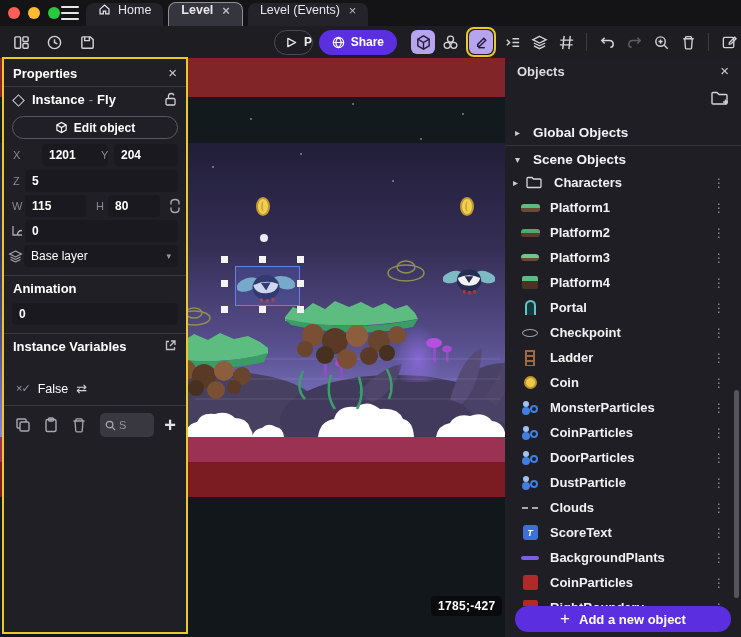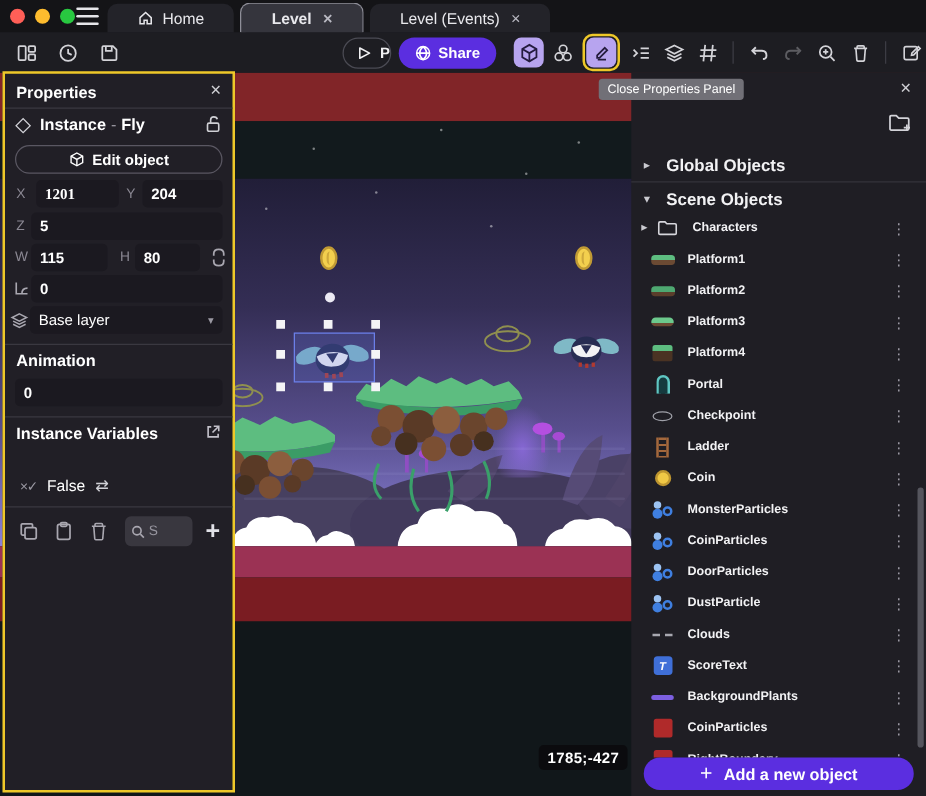--- a/index.html
+++ b/index.html
@@ -8,21 +8,21 @@
   .win { position:relative; width:741px; height:637px; background:#1e1e23; }
 
   
   .titlebar { position:absolute; left:0; top:0; width:741px; height:26px; background:#141417; display:flex; align-items:flex-end; }
   .lights { position:absolute; left:8px; top:7px; display:flex; gap:8px; }
   .light { width:12px; height:12px; border-radius:50%; }
   .light.r{background:#ff5f57}.light.y{background:#febc2e}.light.g{background:#28c840}
   .burger { position:absolute; left:61px; top:6px; width:18px; height:14px; display:flex; flex-direction:column; justify-content:space-between; cursor:pointer;}
   .burger i { display:block; height:2px; background:#e6e6ea; border-radius:1px; }
   .tabs { position:absolute; left:86px; bottom:0; display:flex; gap:5px; align-items:flex-end; }
-  .tab { height:23px; display:flex; align-items:center; gap:7px; padding:0 24px; border-radius:8px 8px 0 0;
+  .tab { height:23px; display:flex; align-items:flex-start; gap:7px; padding:0 12px; border-radius:8px 8px 0 0;
          background:#232329; color:#e8e8ec; font-size:12.5px;margin-top:48px; }
   .tab.active { background:#35353d; border:1px solid #8f8f99; border-bottom:none; font-weight:bold; height:24px; }
   .tab .x { color:#b9b9c2; font-size:13px; margin-left:2px; cursor:pointer; }
   .home-ic { width:13px; height:13px; }
 
   
   .toolbar { position:absolute; left:0; top:26px; width:741px; height:32px; background:#1d1d22; display:flex; align-items:center; }
   .tb-left { display:flex; gap:9px; margin-left:9px; }
   .tbtn { width:24px; height:24px; display:flex; align-items:center; justify-content:center; color:#d3d3d8; border-radius:6px; cursor:pointer; }
   .tbtn svg { width:17px; height:17px; }
@@ -103,21 +103,21 @@
   .op-search input::placeholder, .pp-search input::placeholder { color:#96949e; }
   .folder-add { position:absolute; right:11px; top:31px; width:20px; height:19px; color:#d3d3d8; cursor:pointer; }
   .op-group { position:absolute; left:0; right:0; height:24px; display:flex; align-items:center; gap:9px; padding-left:10px; cursor:pointer; }
   .op-group .tri { color:#c9c9cf; font-size:10px; width:9px; }
   .op-group .glabel { font-size:13.5px; font-weight:bold; }
   .op-hdiv { position:absolute; left:0; right:0; top:87px; height:1px; background:#34333a; }
   .op-list { position:absolute; left:0; right:0; top:112px; height:436px; overflow:hidden; }
   .orow { height:25px; display:flex; align-items:center; padding:0 16px 0 14px; cursor:pointer; }
   .orow .tri { width:10px; color:#c9c9cf; font-size:10px; margin-left:-6px; }
   .oicon { width:22px; display:flex; align-items:center; justify-content:center; margin-right:9px; }
-  .olabel { font-size:10px; font-weight:bold; }
+  .olabel { font-size:13px; font-weight:bold; }
   .kebab { margin-left:auto; color:#9a98a2; font-size:12px; cursor:pointer; }
   .op-scroll { position:absolute; right:2px; top:332px; width:5px; height:208px; background:#55555d; border-radius:3px; }
   .op-add { position:absolute; left:10px; right:10px; bottom:5px; height:26px; border-radius:13px; background:#5b2ee0;
             display:flex; align-items:center; justify-content:center; gap:9px; color:#fff; font-size:13px; font-weight:bold; cursor:pointer; }
   .op-add .plus { font-size:17px; font-weight:normal; }
 
   
   .th-platform1 { width:19px; height:8px; border-radius:3px; background:linear-gradient(#5dbd80 55%, #6b4a33 55%); }
   .th-platform2 { width:19px; height:8px; border-radius:3px; background:linear-gradient(#4ea871 55%, #5a3e2b 55%); }
   .th-platform3 { width:18px; height:7px; border-radius:4px; background:linear-gradient(#6cc98c 60%, #6b4a33 60%); }
@@ -413,21 +413,20 @@
       <span class="vsep"></span>
       <span class="tbtn">
         <svg viewBox="0 0 18 18" fill="none" stroke="currentColor" stroke-width="1.4">
           <rect x="2.5" y="3.5" width="11" height="11" rx="1.5"></rect>
             <path d="M9 9 L14.5 3.5 L16 5 L10.5 10.5 L8.7 10.8 Z"></path>
         </svg>
       </span>
     </div>
   </div>
 
-  <div class="tooltip">Close Properties Panel</div>
 
   <div class="props">
     <div class="abs pp-title">Properties</div>
     <div class="abs pp-close">×</div>
     <div class="abs pp-div" style="top:27px"></div>
 
     <div class="abs diamond"></div>
     <div class="abs inst-lbl">
       <span>Instance</span><span class="sep">-</span><span>Fly</span>
     </div>
@@ -438,21 +437,21 @@
 
     <div class="abs edit-btn">
       <svg width="13" height="13" viewBox="0 0 14 14" fill="none" stroke="#fff" stroke-width="1.2">
         <path d="M7 1.5 L12 4.2 V9.8 L7 12.5 L2 9.8 V4.2 Z"></path>
           <path d="M2 4.2 L7 7 L12 4.2 M7 7 V12.5"></path>
       </svg>
       <span>Edit object</span>
     </div>
 
     <span class="abs flabel" style="left:9px;top:90px">X</span>
-    <input class="abs pin" style="left: 25px; top: 85px; width: 66px; font-family: Liberation Serif, serif;" value="1201">
+    <input class="abs pin" style="left: 38px; top: 85px; width: 66px;" value="1201">
     <span class="abs flabel" style="left:97px;top:90px">Y</span>
     <input class="abs pin" style="left: 110px; top: 85px; width: 64px;" value="204">
 
     <span class="abs flabel" style="left:9px;top:116px">Z</span>
     <input class="abs pin" style="left: 21px; top: 111px; width: 153px;" value="5">
 
     <span class="abs flabel" style="left:8px;top:141px">W</span>
     <input class="abs pin" style="left: 21px; top: 136px; width: 61px;" value="115">
     <span class="abs flabel" style="left:92px;top:141px">H</span>
     <input class="abs pin" style="left: 104px; top: 136px; width: 52px;" value="80">

